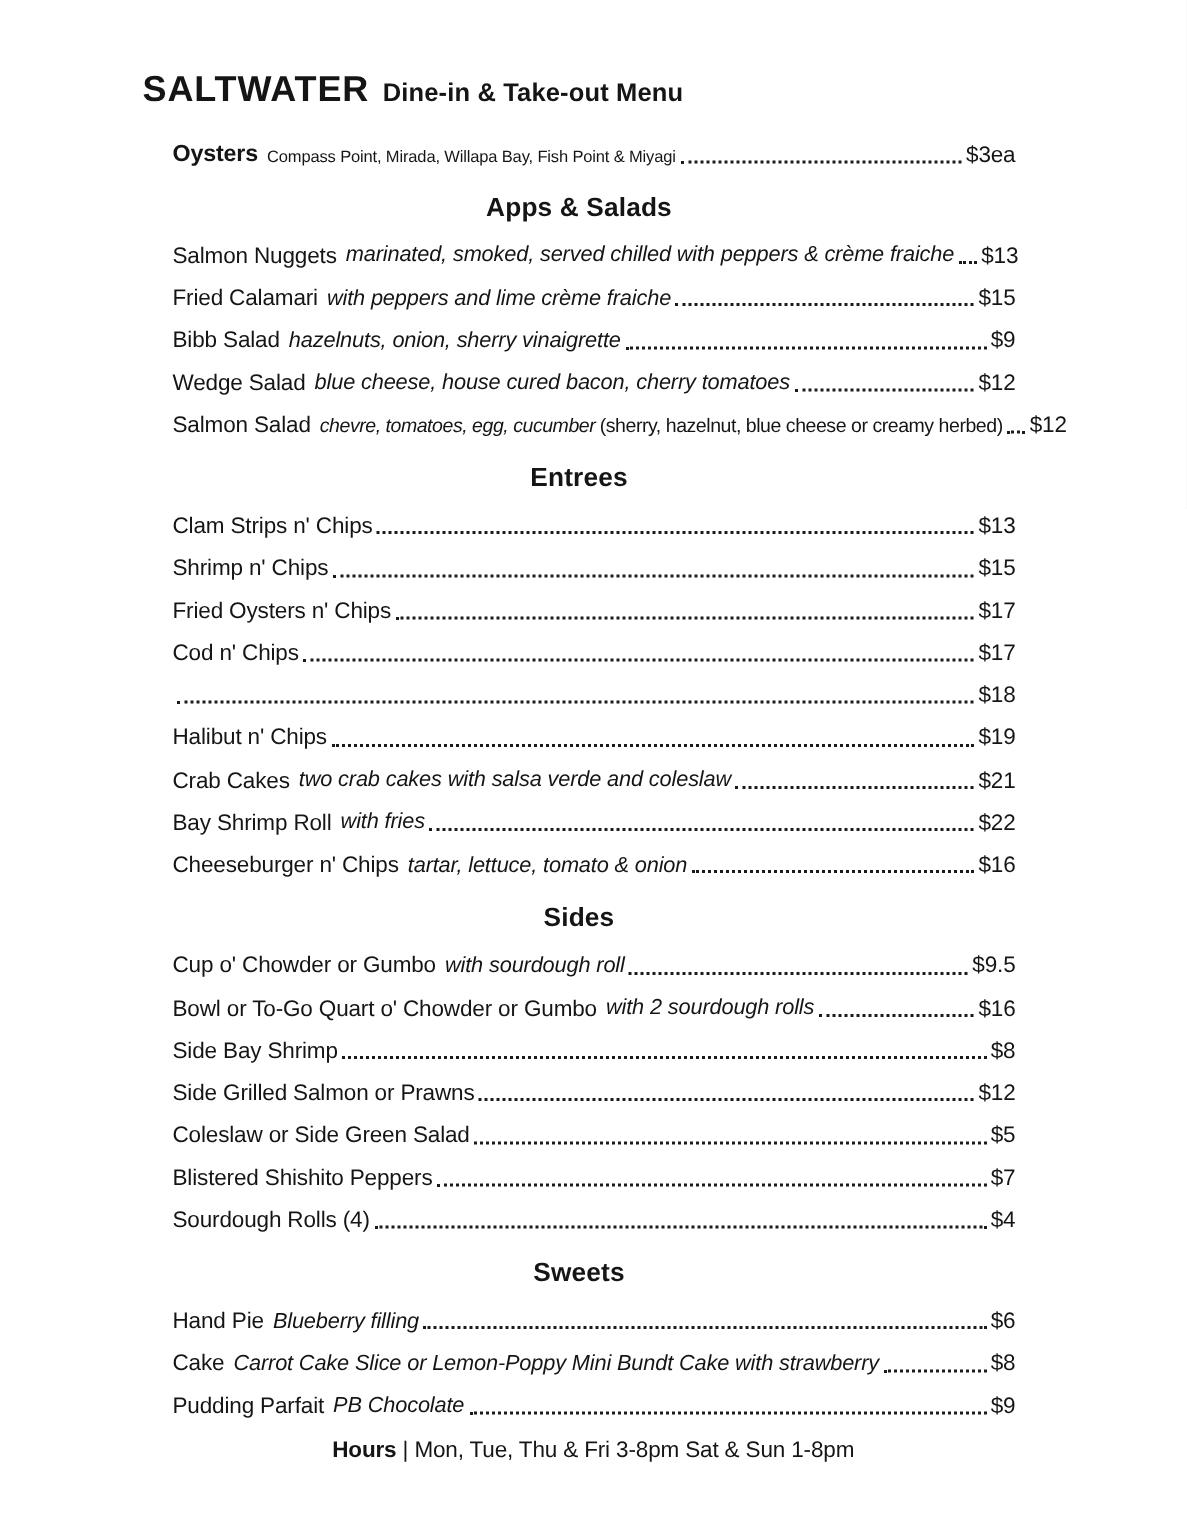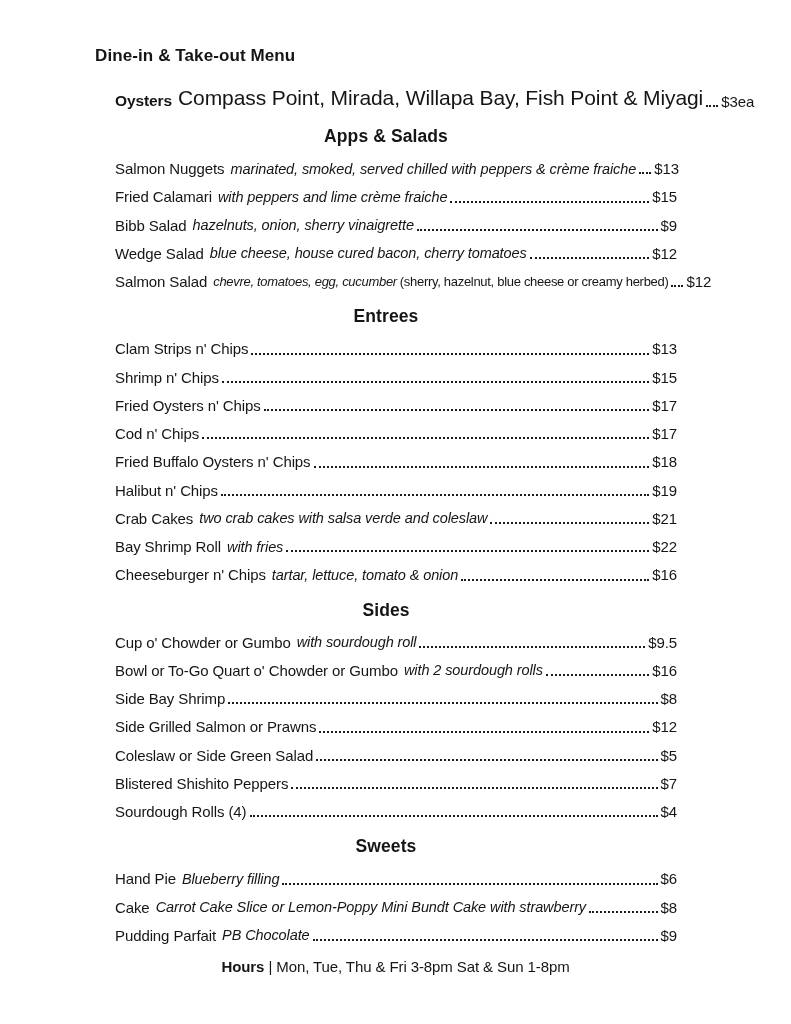--- a/index.html
+++ b/index.html
@@ -89,26 +89,27 @@
   }
   .footer .hours-label { font-weight: bold; }
 </style>
 </head>
 <body>
 
 <div class="page">
   <div class="content">
 
     <div class="title-row">
+      <span class="title-main">SALTWATER</span>
       <span class="title-sub">Dine-in &amp; Take-out Menu</span>
     </div>
 
     <div class="menu-row">
       <span class="item-name bold">Oysters</span>
-      <span class="item-detail" style="font-style:normal; font-size:21px;">Compass Point, Mirada, Willapa Bay, Fish Point &amp; Miyagi</span>
+      <span class="item-detail" style="font-style:normal; font-size:11px;">Compass Point, Mirada, Willapa Bay, Fish Point &amp; Miyagi</span>
       <span class="leader"></span>
       <span class="price">$3ea</span>
     </div>
 
     <div id="menu-sections">
         <div class="section-heading">Apps &amp; Salads</div>
         <div class="menu-row">
           <span class="item-name">Salmon Nuggets</span>
           <span class="item-detail">marinated, smoked, served chilled with peppers &amp; crème fraiche</span>
           <span class="leader"></span>
@@ -154,21 +155,20 @@
           <span class="item-name">Fried Oysters n' Chips</span>
           <span class="leader"></span>
           <span class="price">$17</span>
         </div>
         <div class="menu-row">
           <span class="item-name">Cod n' Chips</span>
           <span class="leader"></span>
           <span class="price">$17</span>
         </div>
         <div class="menu-row">
-          <span class="item-name">Fried Buffalo Oysters n' Chips</span>
           <span class="leader"></span>
           <span class="price">$18</span>
         </div>
         <div class="menu-row">
           <span class="item-name">Halibut n' Chips</span>
           <span class="leader"></span>
           <span class="price">$19</span>
         </div>
         <div class="menu-row">
           <span class="item-name">Crab Cakes</span>

